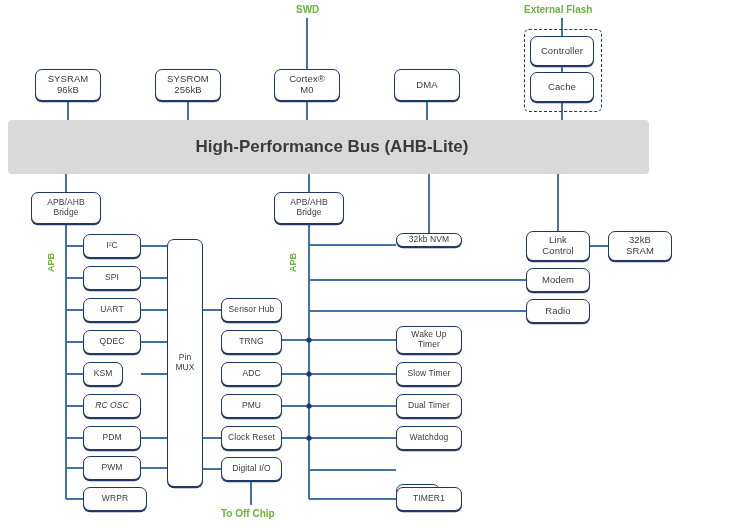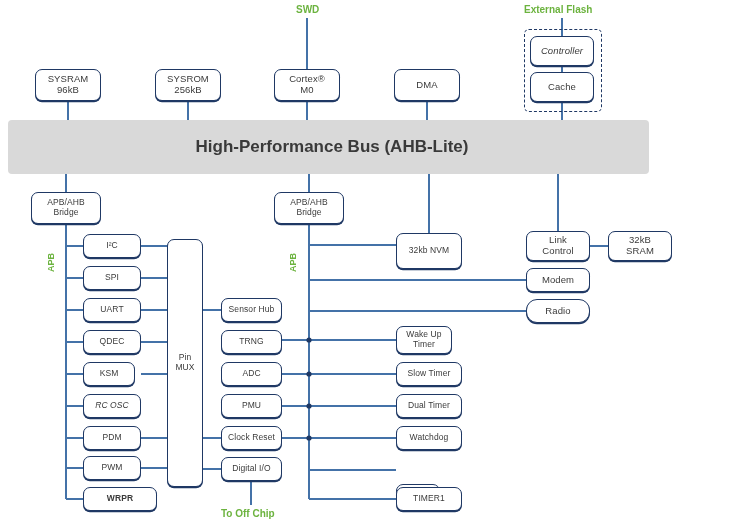--- a/index.html
+++ b/index.html
@@ -183,21 +183,21 @@
       </div>
       <div class="blk big" style="left: 274px; top: 69px; width: 66px; height: 32px;">
         <div>
           <span class="l2">Cortex®</span>
           <span class="l2">M0</span>
         </div>
       </div>
       <div class="blk big" style="left: 394px; top: 69px; width: 66px; height: 32px;">
         <div>DMA</div>
       </div>
-      <div class="blk big" style="left: 530px; top: 36px; width: 64px; height: 30px; font-style: italic;">
+      <div class="blk big" style="left: 530px; top: 36px; width: 64px; height: 30px;">
         <div>Controller</div>
       </div>
       <div class="blk big" style="left: 530px; top: 72px; width: 64px; height: 30px;">
         <div>Cache</div>
       </div>
       <div class="blk" style="left: 31px; top: 192px; width: 70px; height: 32px;">
         <div>
           <span class="l2">APB/AHB</span>
           <span class="l2">Bridge</span>
         </div>
@@ -213,33 +213,33 @@
       </div>
       <div class="blk" style="left: 83px; top: 266px; width: 58px; height: 24px;">
         <div>SPI</div>
       </div>
       <div class="blk" style="left: 83px; top: 298px; width: 58px; height: 24px;">
         <div>UART</div>
       </div>
       <div class="blk" style="left: 83px; top: 330px; width: 58px; height: 24px;">
         <div>QDEC</div>
       </div>
-      <div class="blk" style="left: 83px; top: 362px; width: 52px; height: 24px; align-items: center;">
+      <div class="blk" style="left: 83px; top: 362px; width: 40px; height: 24px; align-items: center;">
         <div>KSM</div>
       </div>
       <div class="blk" style="left: 83px; top: 394px; width: 58px; height: 24px; font-style: italic;">
         <div>RC OSC</div>
       </div>
       <div class="blk" style="left: 83px; top: 426px; width: 58px; height: 24px;">
         <div>PDM</div>
       </div>
       <div class="blk" style="left: 83px; top: 456px; width: 58px; height: 24px;">
         <div>PWM</div>
       </div>
-      <div class="blk" style="left: 83px; top: 487px; width: 74px; height: 24px; font-weight: bold;">
+      <div class="blk" style="left: 83px; top: 487px; width: 64px; height: 24px;">
         <div>WRPR</div>
       </div>
       <div class="blk" style="left: 167px; top: 239px; width: 36px; height: 248px;">
         <div>
           <span class="l2">Pin</span>
           <span class="l2">MUX</span>
         </div>
       </div>
       <div class="blk" style="left: 221px; top: 298px; width: 61px; height: 24px;">
         <div>Sensor Hub</div>
@@ -252,54 +252,54 @@
       </div>
       <div class="blk" style="left: 221px; top: 394px; width: 61px; height: 24px;">
         <div>PMU</div>
       </div>
       <div class="blk" style="left: 221px; top: 426px; width: 61px; height: 24px;">
         <div>Clock Reset</div>
       </div>
       <div class="blk" style="left: 221px; top: 457px; width: 61px; height: 24px;">
         <div>Digital I/O</div>
       </div>
-      <div class="blk" style="left: 396px; top: 326px; width: 56px; height: 28px;">
+      <div class="blk" style="left: 396px; top: 326px; width: 66px; height: 28px;">
         <div>
           <span class="l2">Wake Up</span>
           <span class="l2">Timer</span>
         </div>
       </div>
       <div class="blk" style="left: 396px; top: 362px; width: 66px; height: 24px;">
         <div>Slow Timer</div>
       </div>
       <div class="blk" style="left: 396px; top: 394px; width: 66px; height: 24px;">
         <div>Dual Timer</div>
       </div>
       <div class="blk" style="left: 396px; top: 426px; width: 66px; height: 24px;">
         <div>Watchdog</div>
       </div>
       <div class="blk" style="left: 396px; top: 484px; width: 44px; height: 24px;">
         <div>TIMER0</div>
       </div>
       <div class="blk" style="left: 396px; top: 487px; width: 66px; height: 24px;">
         <div>TIMER1</div>
       </div>
-      <div class="blk" style="left: 396px; top: 233px; width: 66px; height: 36px; text-align: center;">
+      <div class="blk" style="left: 396px; top: 233px; width: 66px; height: 14px; text-align: center;">
         <div>32kb NVM</div>
       </div>
       <div class="blk big" style="left: 526px; top: 231px; width: 64px; height: 30px;">
         <div>
           <span class="l2">Link</span>
           <span class="l2">Control</span>
         </div>
       </div>
       <div class="blk big" style="left: 526px; top: 268px; width: 64px; height: 24px;">
         <div>Modem</div>
       </div>
-      <div class="blk big" style="left: 526px; top: 299px; width: 64px; height: 24px; border-radius: 11px;">
+      <div class="blk big" style="left: 526px; top: 299px; width: 64px; height: 24px;">
         <div>Radio</div>
       </div>
       <div class="blk big" style="left: 608px; top: 231px; width: 64px; height: 30px;">
         <div>
           <span class="l2">32kB</span>
           <span class="l2">SRAM</span>
         </div>
       </div>
     </div>
 

